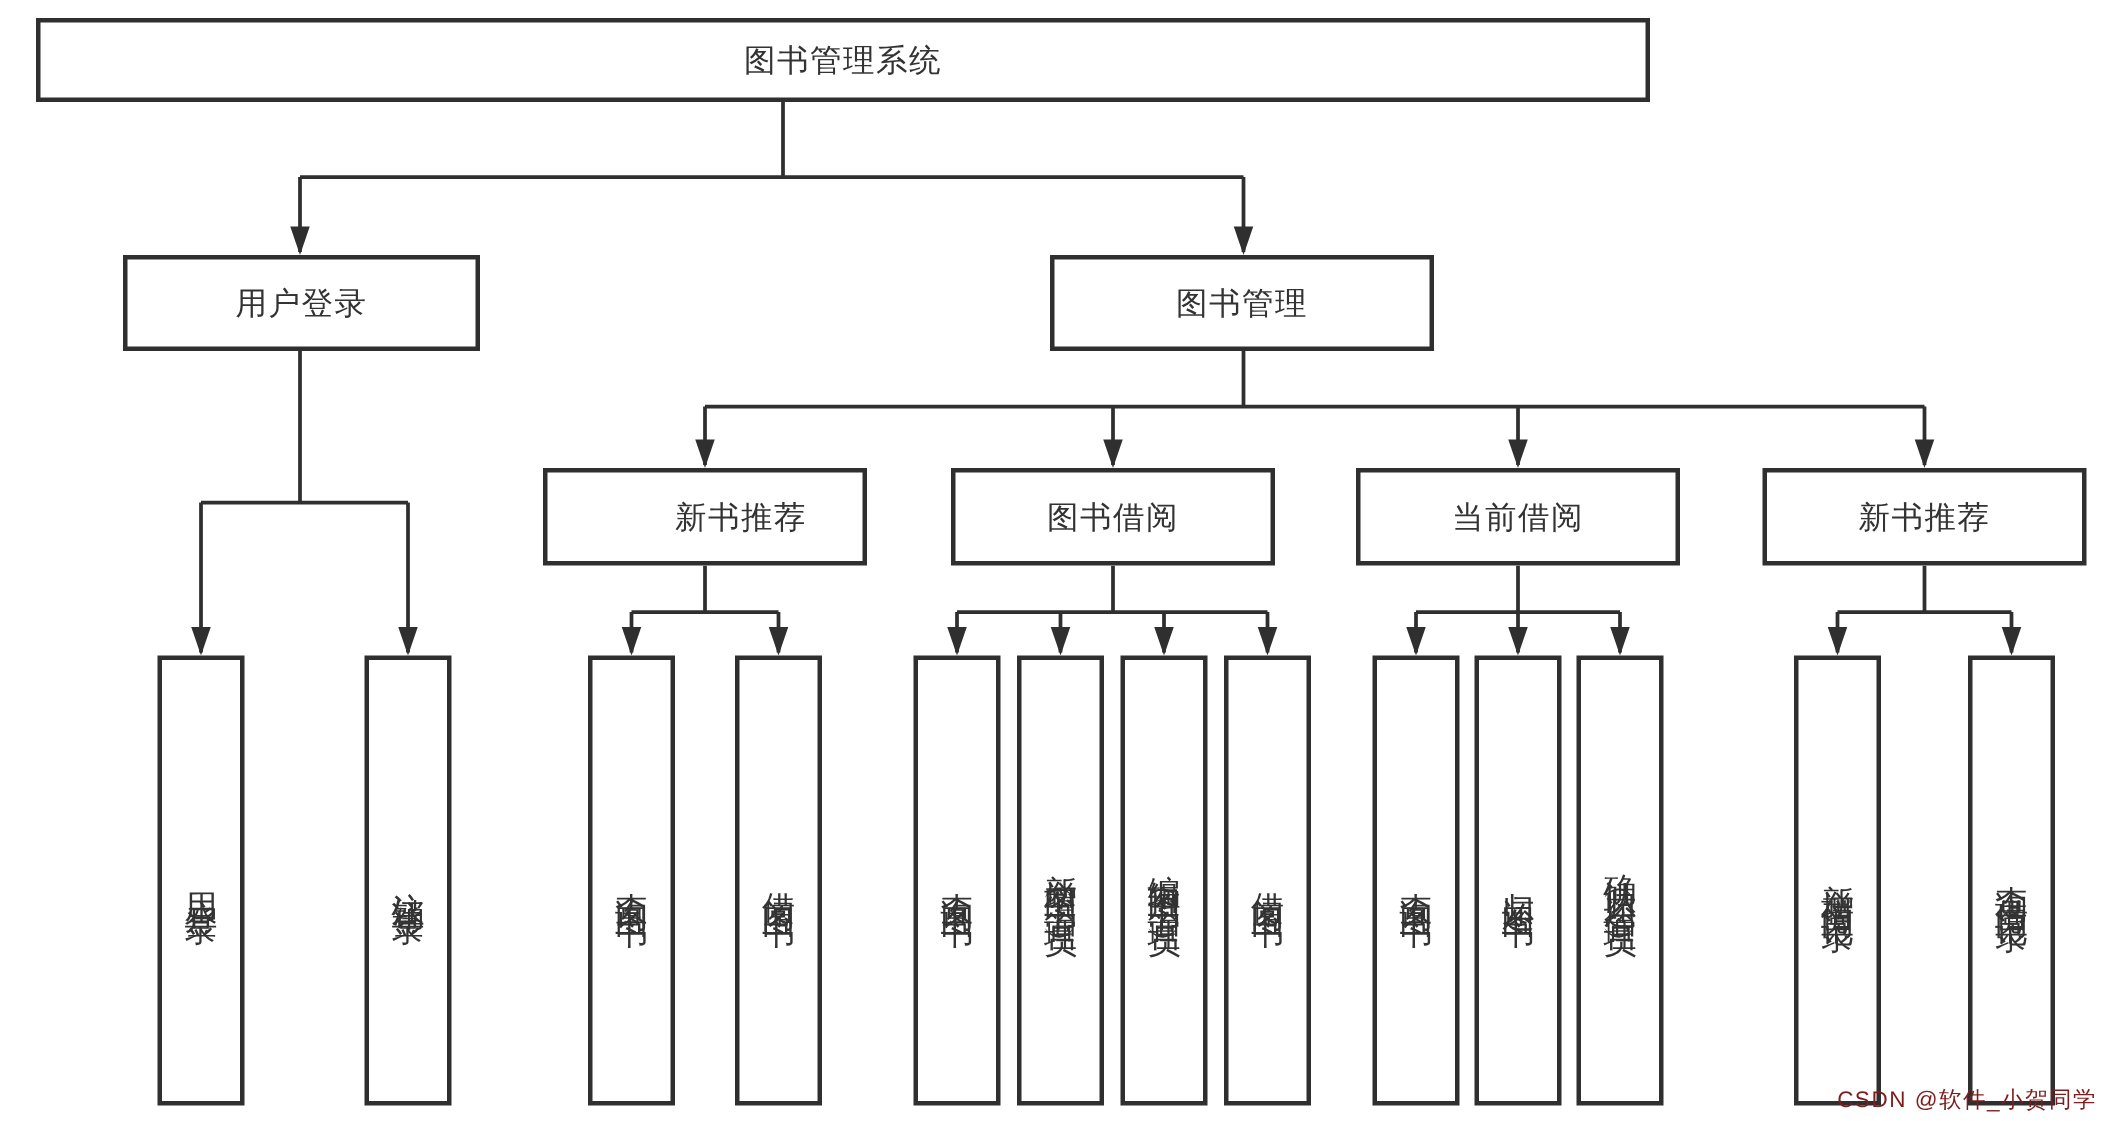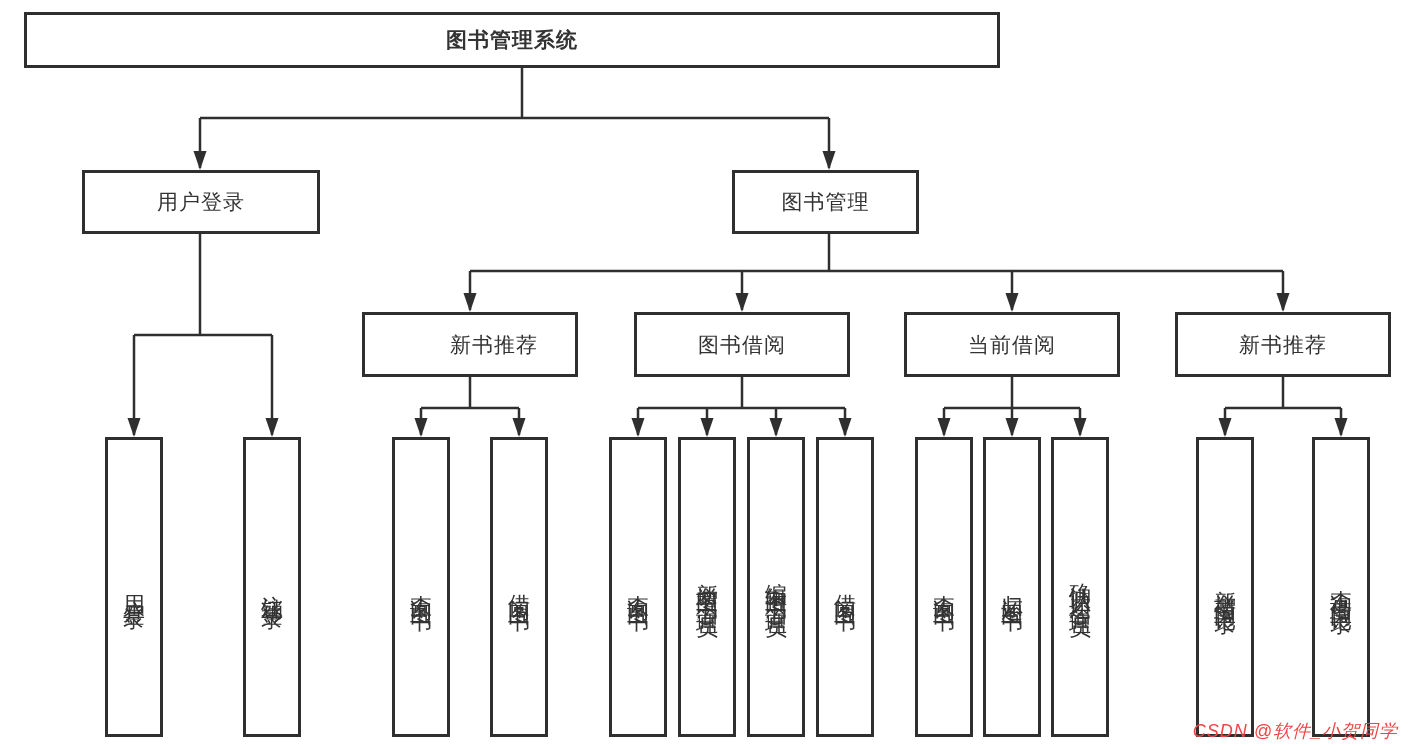--- a/index.html
+++ b/index.html
@@ -17,23 +17,23 @@
     box-sizing: border-box;
     background: #ffffff;
     border: 3px solid #2f2f2f;
     color: #333333;
     display: flex;
     align-items: center;
     justify-content: center;
     z-index: 2;
   }
   .hnode { font-size: 21px; letter-spacing: 1px; white-space: nowrap; }
-  .root  { left: 24px;  top: 12px;  width: 976px; height: 56px; font-weight: bold; }
+  .root  { left: 24px;  top: 12px;  width: 1076px; height: 56px; }
   .l2a   { left: 82px;  top: 170px; width: 238px; height: 64px; }
-  .l2b   { left: 732px; top: 170px; width: 187px; height: 64px; }
+  .l2b   { left: 700px; top: 170px; width: 256px; height: 64px; }
   .l3    { top: 312px; width: 216px; height: 65px; }
   .l3a { left: 362px; padding-left: 48px; }  .l3b { left: 634px; }  .l3c { left: 904px; }  .l3d { left: 1175px; }
   .leaf {
     top: 437px; width: 58px; height: 300px;
     writing-mode: vertical-rl;
     text-orientation: mixed;
     font-size: 22px;
     letter-spacing: 5px;
     line-height: 1;
   }
@@ -42,25 +42,24 @@
   .lf5  { left: 609px;  }  .lf6  { left: 678px;  }
   .lf7  { left: 747px;  }  .lf8  { left: 816px;  }
   .lf9  { left: 915px;  }  .lf10 { left: 983px;  }
   .lf11 { left: 1051px; }
   .lf12 { left: 1196px; }  .lf13 { left: 1312px; }
   .watermark {
     position: absolute;
     right: 7px;
     bottom: 4px;
     z-index: 3;
-    font-size: 18px;
-    color: #ef4444;
+    font-size: 15px;
+    color: #7f1d1d;
     letter-spacing: 1px;
     white-space: nowrap;
-    font-style: italic;
   }
 </style>
 </head>
 <body>
 
 <div class="canvas">
 
   <svg class="wires" width="1405" height="747" viewBox="0 0 1405 747">
     <defs>
       <path id="arrowhead" d="M -6.5 -19 L 6.5 -19 L 0 0 Z"></path>

